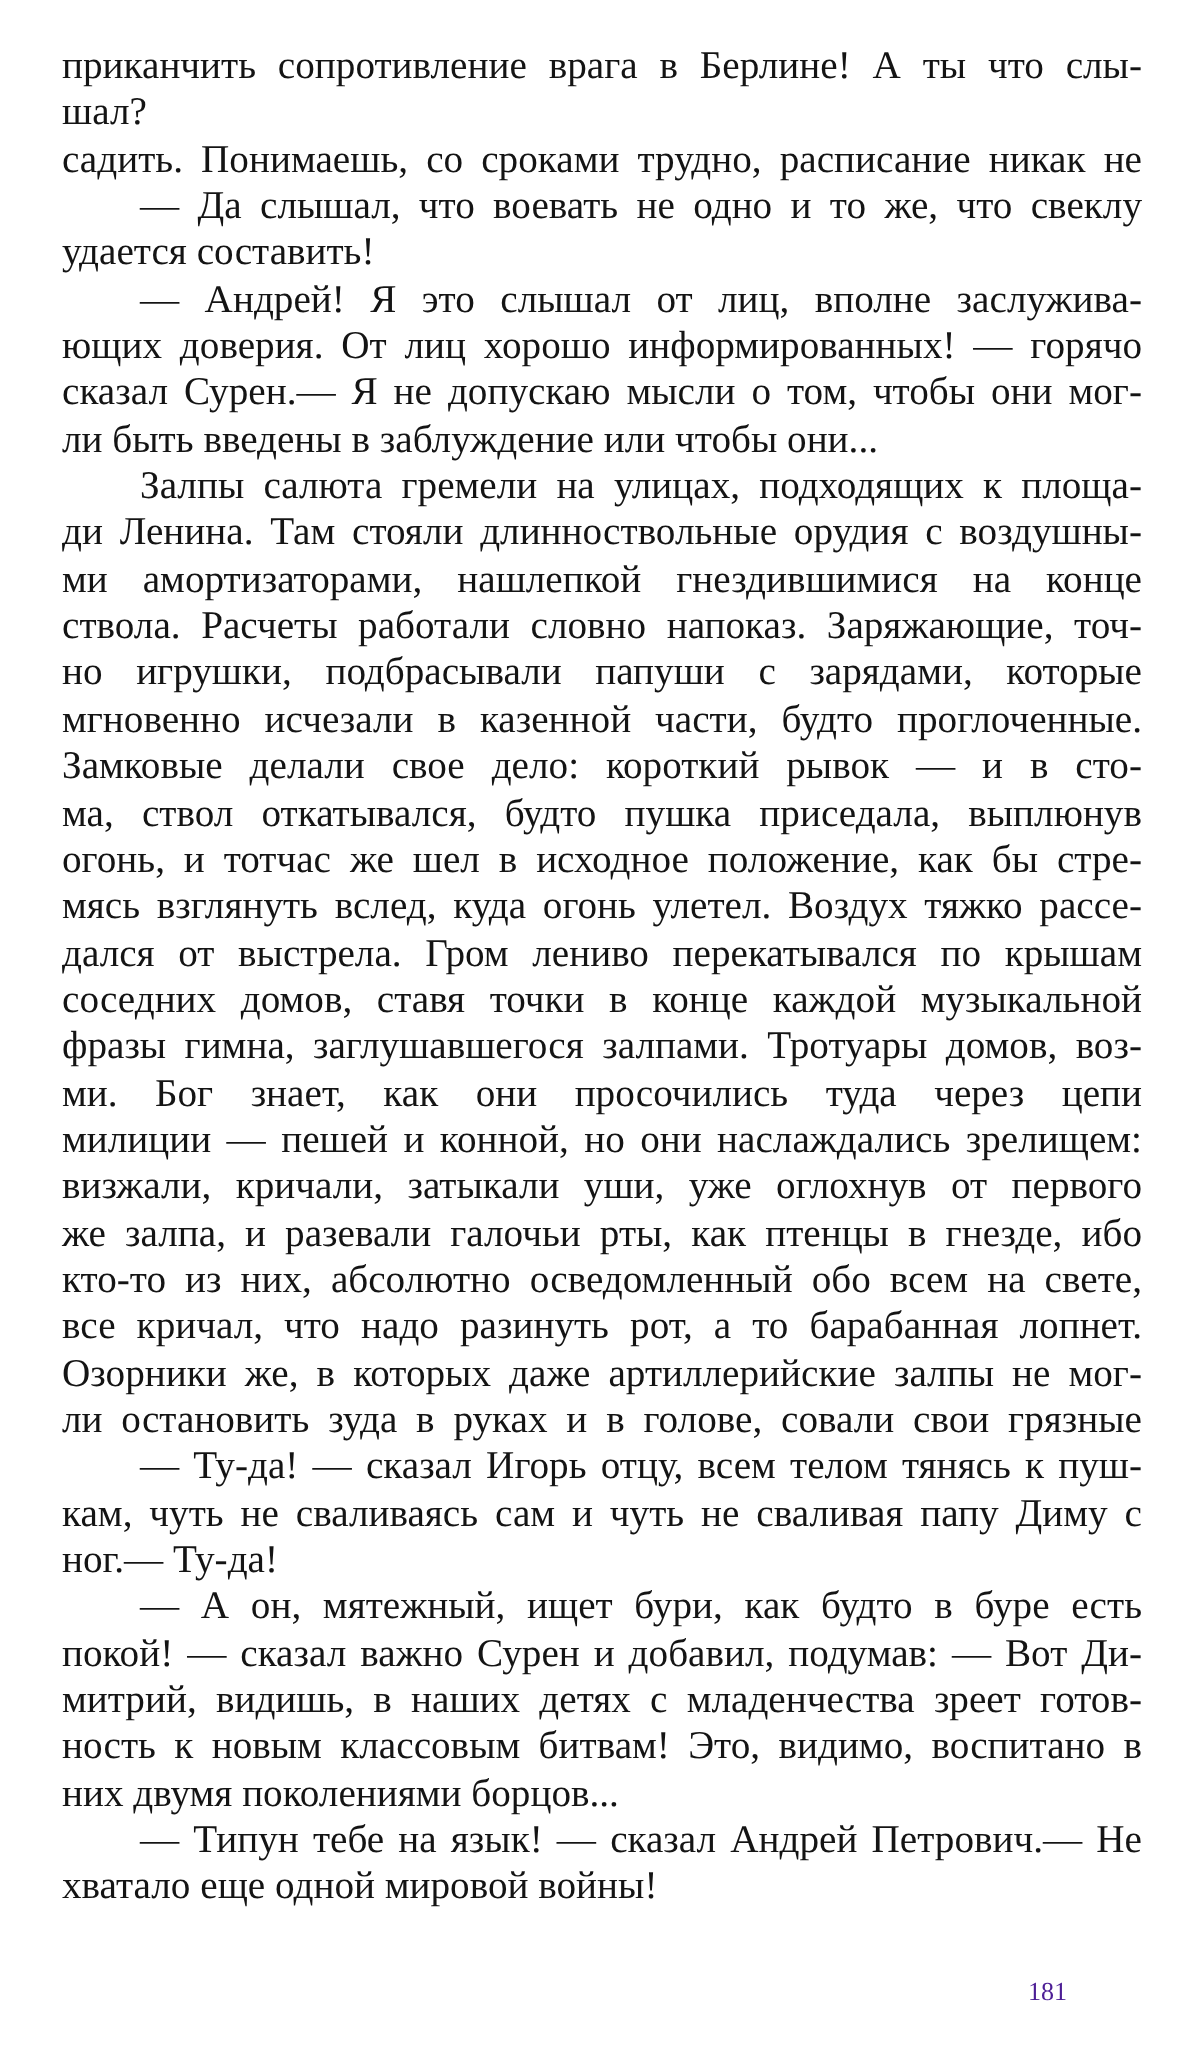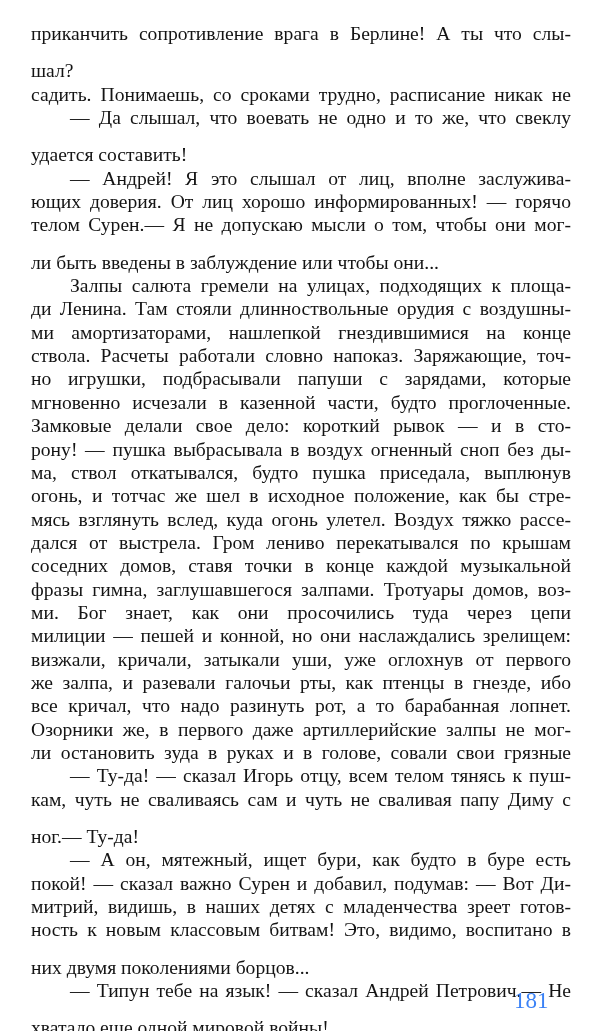--- a/index.html
+++ b/index.html
@@ -3,68 +3,68 @@
 <meta charset="utf-8">
 <style>
   html, body { margin: 0; padding: 0; background: #ffffff; }
   body { width: 600px; height: 1031px; position: relative; overflow: hidden; }
   .page {
     position: absolute; left: 31px; top: 22px; width: 540px;
     font-family: "Liberation Serif", "DejaVu Serif", serif;
     font-size: 19.6px; line-height: 23.35px; color: #141414;
   }
   .line { display: block; white-space: nowrap; height: 23.35px; text-align: justify; text-align-last: justify; }
-  .line.last { text-align-last: left; margin-top: 14px; }
+  .line.last { text-align-last: left; }
   .indent { padding-left: 39px; }
   .pagenum {
     position: absolute; left: 514px; top: 988px;
     font-family: "Liberation Serif", "DejaVu Serif", serif;
-    font-size: 23px; color: #3b82f6;
+    font-size: 13px; color: #4c1d95;
   }
 </style>
 </head>
 <body>
 
 <div class="page" id="page-body">
     <div>
       <span class="line">приканчить сопротивление врага в Берлине! А ты что слы-</span>
       <span class="line last">шал?</span>
     </div>
     <div>
       <span class="line">садить. Понимаешь, со сроками трудно, расписание никак не</span>
       <span class="line indent">— Да слышал, что воевать не одно и то же, что свеклу</span>
       <span class="line last">удается составить!</span>
     </div>
     <div>
       <span class="line indent">— Андрей! Я это слышал от лиц, вполне заслужива-</span>
       <span class="line">ющих доверия. От лиц хорошо информированных! — горячо</span>
-      <span class="line">телом Сурен.— Я не допускаю мысли о том, чтобы они мог-</span>
+      <span class="line">сказал Сурен.— Я не допускаю мысли о том, чтобы они мог-</span>
       <span class="line last">ли быть введены в заблуждение или чтобы они...</span>
     </div>
     <div>
       <span class="line indent">Залпы салюта гремели на улицах, подходящих к площа-</span>
       <span class="line">ди Ленина. Там стояли длинноствольные орудия с воздушны-</span>
       <span class="line">ми амортизаторами, нашлепкой гнездившимися на конце</span>
       <span class="line">ствола. Расчеты работали словно напоказ. Заряжающие, точ-</span>
       <span class="line">но игрушки, подбрасывали папуши с зарядами, которые</span>
       <span class="line">мгновенно исчезали в казенной части, будто проглоченные.</span>
       <span class="line">Замковые делали свое дело: короткий рывок — и в сто-</span>
-      <span class="line">рону! — пушка выбрасывала в воздух огненный сноп без ды-</span>
       <span class="line">ма, ствол откатывался, будто пушка приседала, выплюнув</span>
       <span class="line">огонь, и тотчас же шел в исходное положение, как бы стре-</span>
       <span class="line">мясь взглянуть вслед, куда огонь улетел. Воздух тяжко рассе-</span>
       <span class="line">дался от выстрела. Гром лениво перекатывался по крышам</span>
       <span class="line">соседних домов, ставя точки в конце каждой музыкальной</span>
       <span class="line">фразы гимна, заглушавшегося залпами. Тротуары домов, воз-</span>
       <span class="line">ми. Бог знает, как они просочились туда через цепи</span>
       <span class="line">милиции — пешей и конной, но они наслаждались зрелищем:</span>
       <span class="line">визжали, кричали, затыкали уши, уже оглохнув от первого</span>
       <span class="line">же залпа, и разевали галочьи рты, как птенцы в гнезде, ибо</span>
+      <span class="line">кто-то из них, абсолютно осведомленный обо всем на свете,</span>
       <span class="line">все кричал, что надо разинуть рот, а то барабанная лопнет.</span>
-      <span class="line">Озорники же, в первого даже артиллерийские залпы не мог-</span>
+      <span class="line">Озорники же, в которых даже артиллерийские залпы не мог-</span>
       <span class="line">ли остановить зуда в руках и в голове, совали свои грязные</span>
     </div>
     <div>
       <span class="line indent">— Ту-да! — сказал Игорь отцу, всем телом тянясь к пуш-</span>
       <span class="line">кам, чуть не сваливаясь сам и чуть не сваливая папу Диму с</span>
       <span class="line last">ног.— Ту-да!</span>
     </div>
     <div>
       <span class="line indent">— А он, мятежный, ищет бури, как будто в буре есть</span>
       <span class="line">покой! — сказал важно Сурен и добавил, подумав: — Вот Ди-</span>

